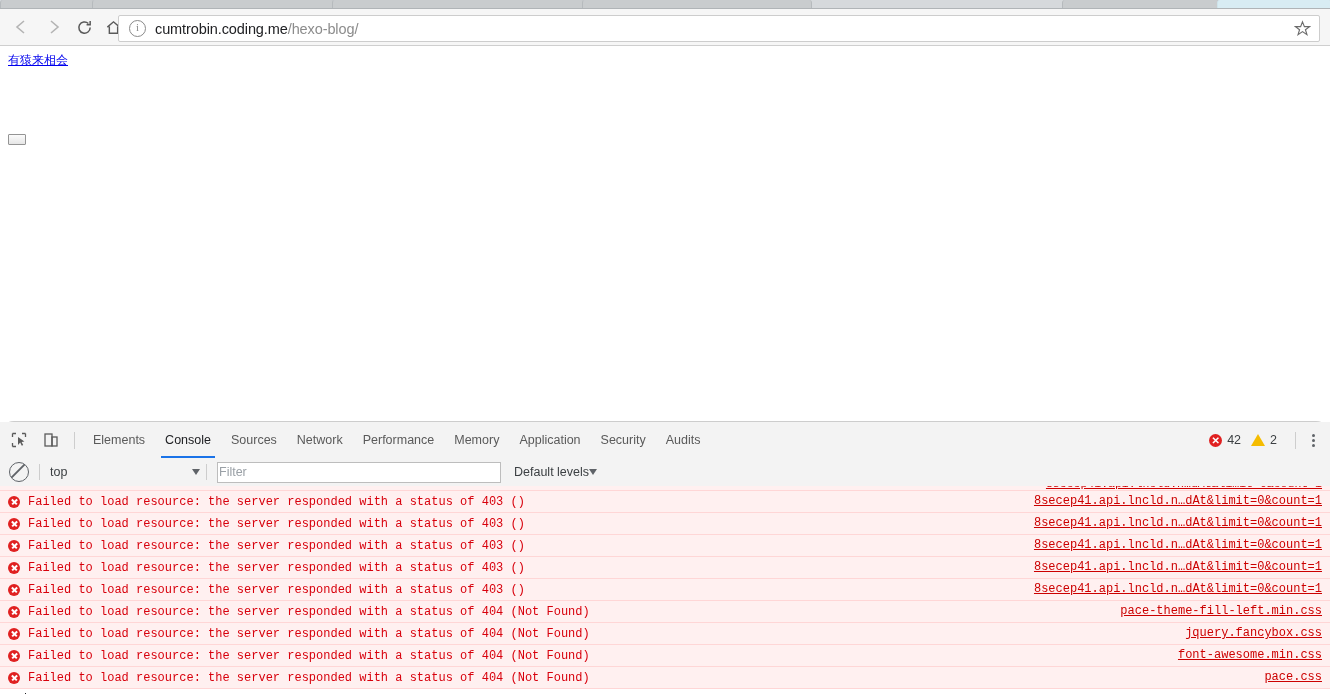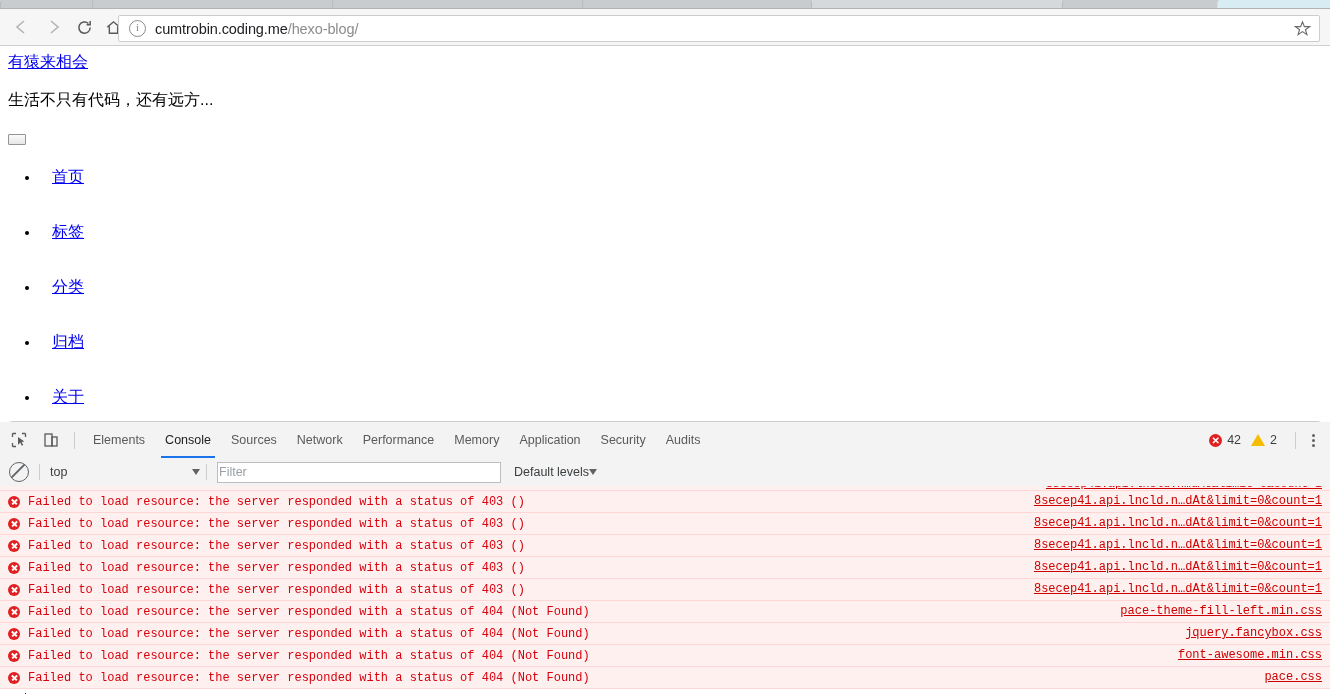--- a/index.html
+++ b/index.html
@@ -66,21 +66,21 @@
   }
 
   
   .page {
     position: absolute; top: 46px; left: 0; width: 1330px; height: 375px;
     background: #ffffff; overflow: hidden;
     font-family: "Liberation Serif", serif;
   }
   .site-title {
     position: absolute; left: 8px; top: 6px;
-    font-size: 16px; color: #0000ee; text-decoration: underline;
+    font-size: 12px; color: #0000ee; text-decoration: underline;
     font-family: "Liberation Sans", sans-serif;
   }
   .site-sub {
     position: absolute; left: 8px; top: 44px;
     font-size: 16px; color: #000000;
     font-family: "Liberation Sans", sans-serif;
   }
   .toggle-btn {
     position: absolute; left: 8px; top: 88px;
     width: 16px; height: 9px;
@@ -277,40 +277,21 @@
       <div class="omni-star">
         <svg width="17" height="17" viewBox="0 0 18 18">
             <path d="M9 2 L11 7 L16.4 7 L12.1 10.3 L13.7 15.5 L9 12.3 L4.3 15.5 L5.9 10.3 L1.6 7 L7 7 Z" fill="none" stroke="#6b6b6b" stroke-width="1.2"></path>
           </svg>
       </div>
     </div>
   </div>
 
   <div class="page">
     <a class="site-title" href="#">有猿来相会</a>
-    <div class="site-sub">生活不只有代码，还有远方...</div>
     <div class="toggle-btn"></div>
-    <ul class="navlist">
-      <li>
-          <a href="#">首页</a>
-        </li>
-      <li>
-          <a href="#">标签</a>
-        </li>
-      <li>
-          <a href="#">分类</a>
-        </li>
-      <li>
-          <a href="#">归档</a>
-        </li>
-      <li>
-          <a href="#">关于</a>
-        </li>
-
-    </ul>
   </div>
 
   <div class="devtools">
 
     <div class="dt-tabbar">
       <div class="dt-icon-btn">
         <svg width="16" height="16" viewBox="0 0 16 16">
           <path d="M1.5 1.5 L1.5 5 M1.5 1.5 L5 1.5 M14.5 1.5 L11 1.5 M14.5 1.5 L14.5 5 M1.5 14.5 L1.5 11 M1.5 14.5 L5 14.5" fill="none" stroke="#5a5a5a" stroke-width="1.3"></path>
           <path d="M7 5 L7 13 L9.2 10.6 L10.8 13.8 L12.2 13.1 L10.6 10 L13.4 9.6 Z" fill="#5a5a5a"></path>
         </svg>

